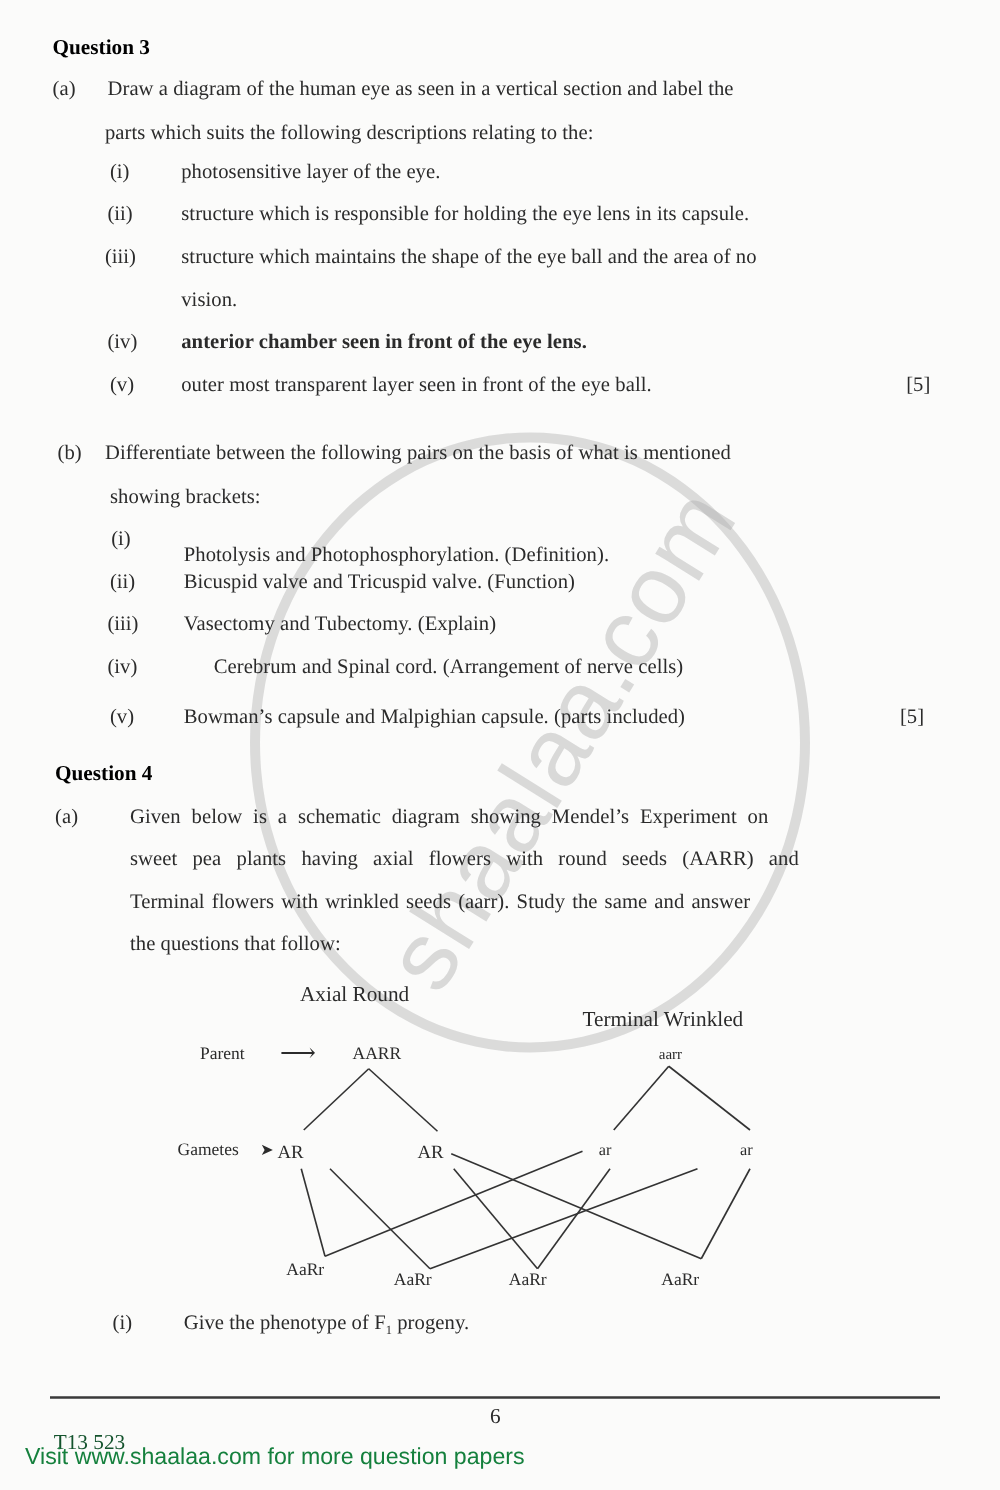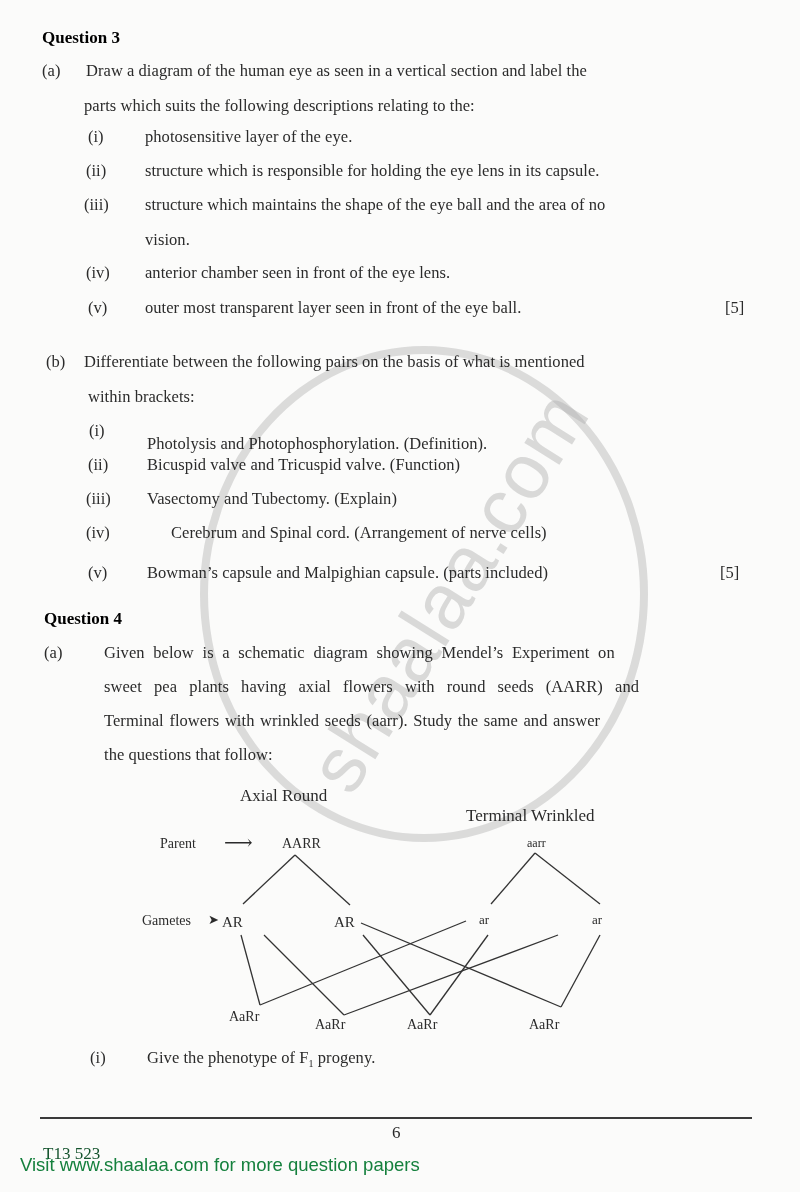--- a/index.html
+++ b/index.html
@@ -48,29 +48,29 @@
 <div class="abs txt" style="left:145px; top:127px;">photosensitive layer of the eye.</div>
 
 <div class="abs lbl" style="left:86px; top:161px;">(ii)</div>
 <div class="abs txt" style="left:145px; top:161px;">structure which is responsible for holding the eye lens in its capsule.</div>
 
 <div class="abs lbl" style="left:84px; top:195px;">(iii)</div>
 <div class="abs txt" style="left:145px; top:195px;">structure which maintains the shape of the eye ball and the area of no</div>
 <div class="abs txt" style="left:145px; top:230px;">vision.</div>
 
 <div class="abs lbl" style="left:86px; top:263px;">(iv)</div>
-<div class="abs txt" style="left:145px; top:263px;">anterior chamber seen in front of the eye lens.</div>
+<div class="abs txt" style="left:145px; top:263px;font-weight:bold;">anterior chamber seen in front of the eye lens.</div>
 
 <div class="abs lbl" style="left:88px; top:298px;">(v)</div>
 <div class="abs txt" style="left:145px; top:298px;">outer most transparent layer seen in front of the eye ball.</div>
 <div class="abs marks" style="left:725px; top:298px;">[5]</div>
 
 <div class="abs txt" style="left:46px; top:352px;">(b)</div>
 <div class="abs txt" style="left:84px; top:352px;">Differentiate between the following pairs on the basis of what is mentioned</div>
-<div class="abs txt" style="left:88px; top:387px;">within brackets:</div>
+<div class="abs txt" style="left:88px; top:387px;">showing brackets:</div>
 
 <div class="abs lbl" style="left:89px; top:421px;">(i)</div>
 <div class="abs txt" style="left:147px; top:421px;margin-top:13px;">Photolysis and Photophosphorylation. (Definition).</div>
 
 <div class="abs lbl" style="left:88px; top:455px;">(ii)</div>
 <div class="abs txt" style="left:147px; top:455px;">Bicuspid valve and Tricuspid valve. (Function)</div>
 
 <div class="abs lbl" style="left:86px; top:489px;">(iii)</div>
 <div class="abs txt" style="left:147px; top:489px;">Vasectomy and Tubectomy. (Explain)</div>
 

